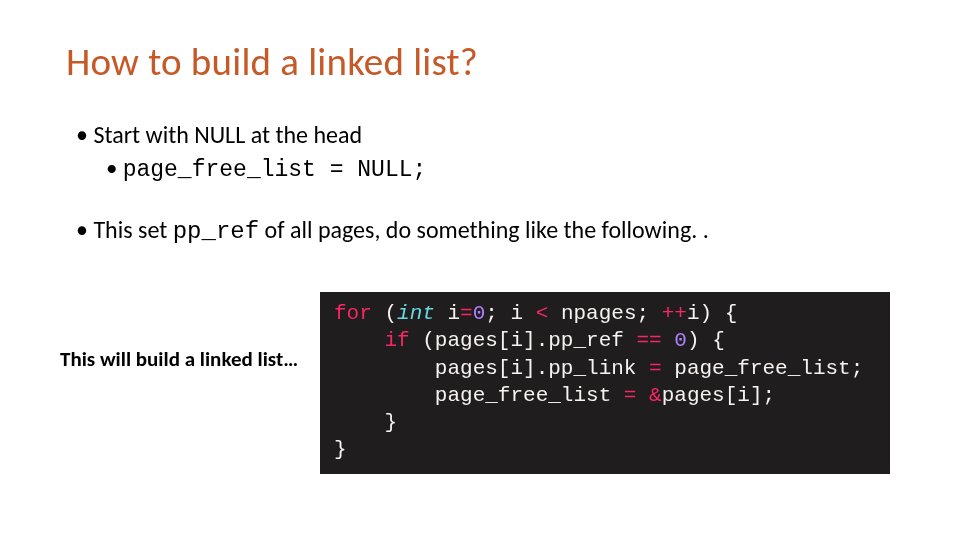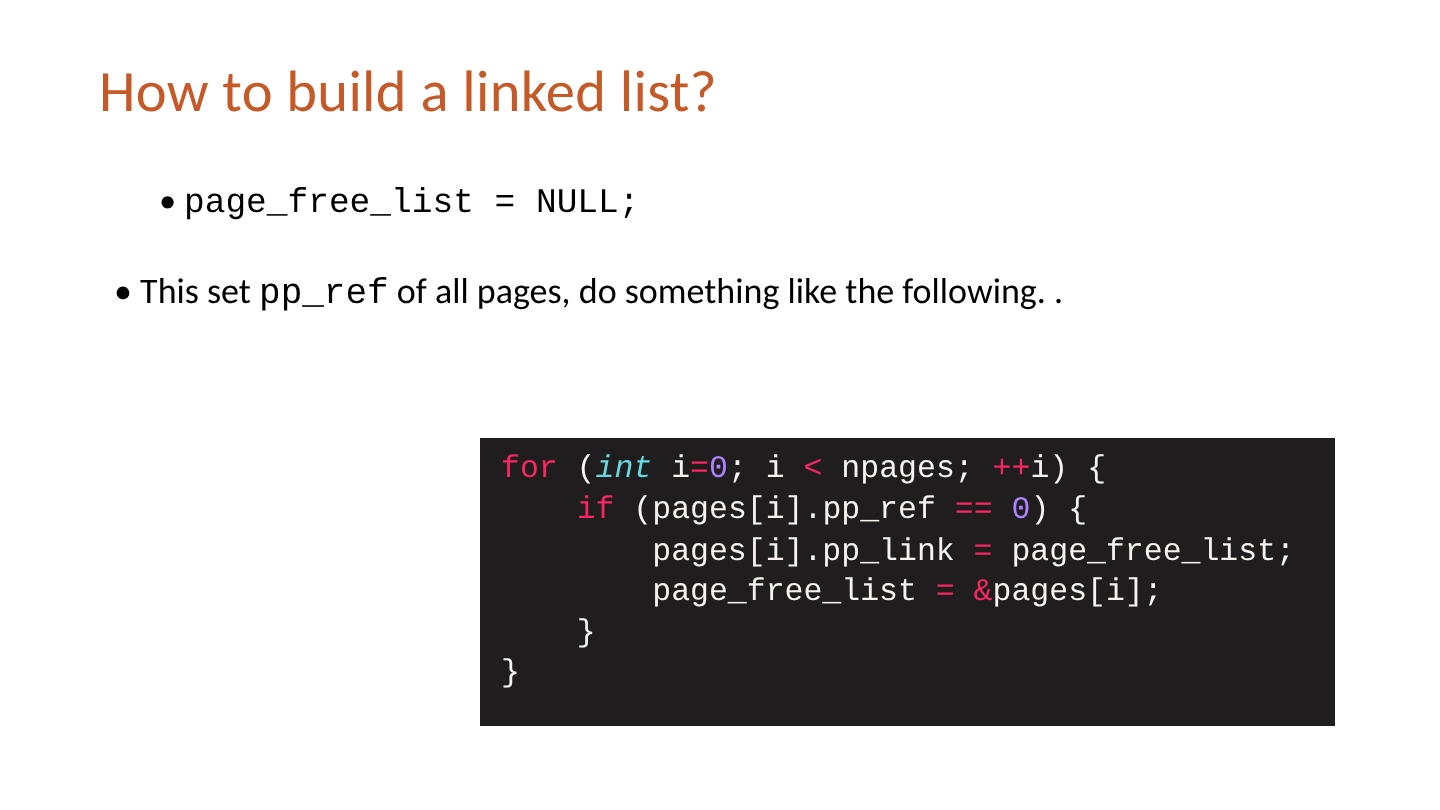--- a/index.html
+++ b/index.html
@@ -58,50 +58,54 @@
   .codeblock {
     position: absolute;
     left: 320px;
     top: 292px;
     width: 570px;
     background: #1f1d1e;
     font-family: "Consolas", "Menlo", "Courier New", monospace;
     font-size: 21px;
     line-height: 1.3;
     color: #f7f1f0;
-    padding: 8px 14px 20px 14px;
+    padding: 8px 14px 10px 14px;
     box-sizing: border-box;
     white-space: pre;
     font-weight: 400;
   }
   .kw   { color: #f92664; }
   .type { color: #66d9e0; font-style: italic; }
   .num  { color: #ae81ff; }
   .pp   { color: #f7f1f0; }
 </style>
 </head>
 <body>
 
 <div class="slide">
 
   <h1 class="title">How to build a linked list?</h1>
 
   <div class="bullet-area">
 
+    <div class="bullet-l1">
+      <span>Start with NULL at the head</span>
+    </div>
 
     <div class="bullet-l2">
       <span class="mono">page_free_list = NULL;</span>
     </div>
 
     <div class="bullet-l1">
       <span>This set </span><span class="mono">pp_ref</span><span> of all pages, do something like the following. .</span>
     </div>
 
   </div>
 
+  <div class="aside">This will build a linked list…</div>
 
   <div class="codeblock"><span class="kw">for</span><span class="pp"> (</span><span class="type">int</span><span class="pp"> i</span><span class="kw">=</span><span class="num">0</span><span class="pp">; i </span><span class="kw">&lt;</span><span class="pp"> npages; </span><span class="kw">++</span><span class="pp">i) {</span>
 <span class="pp">    </span><span class="kw">if</span><span class="pp"> (pages[i].pp_ref </span><span class="kw">==</span><span class="pp"> </span><span class="num">0</span><span class="pp">) {</span>
 <span class="pp">        </span><span class="pp">pages[i].pp_link </span><span class="kw">=</span><span class="pp"> page_free_list;</span>
 <span class="pp">        </span><span class="pp">page_free_list </span><span class="kw">=</span><span class="pp"> </span><span class="kw">&amp;</span><span class="pp">pages[i];</span>
 <span class="pp">    </span><span class="pp">}</span>
 <span class="pp">}</span></div>
 
 </div>
 

